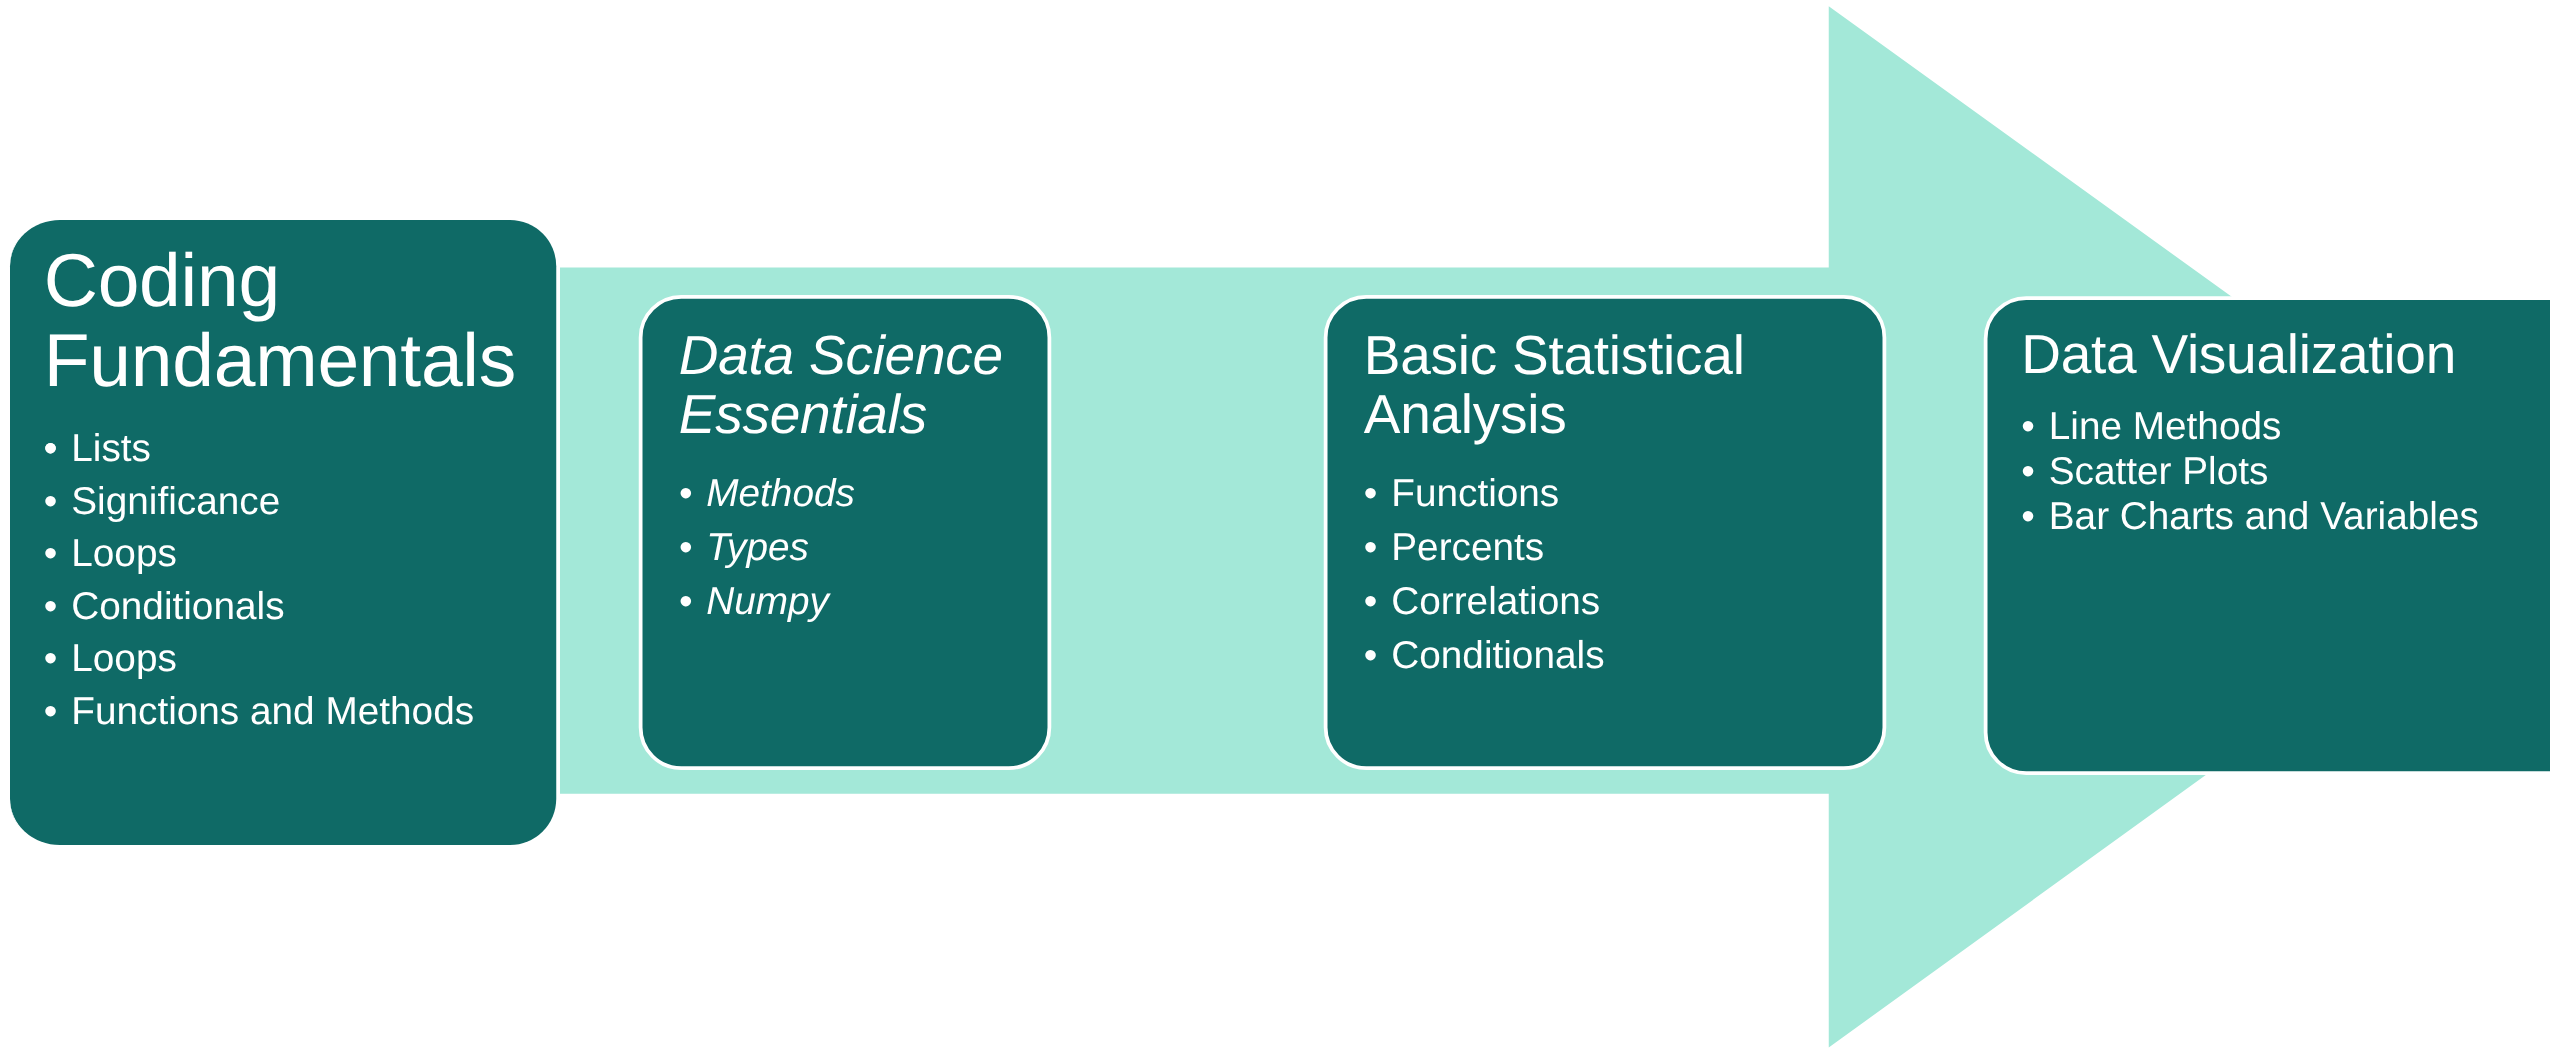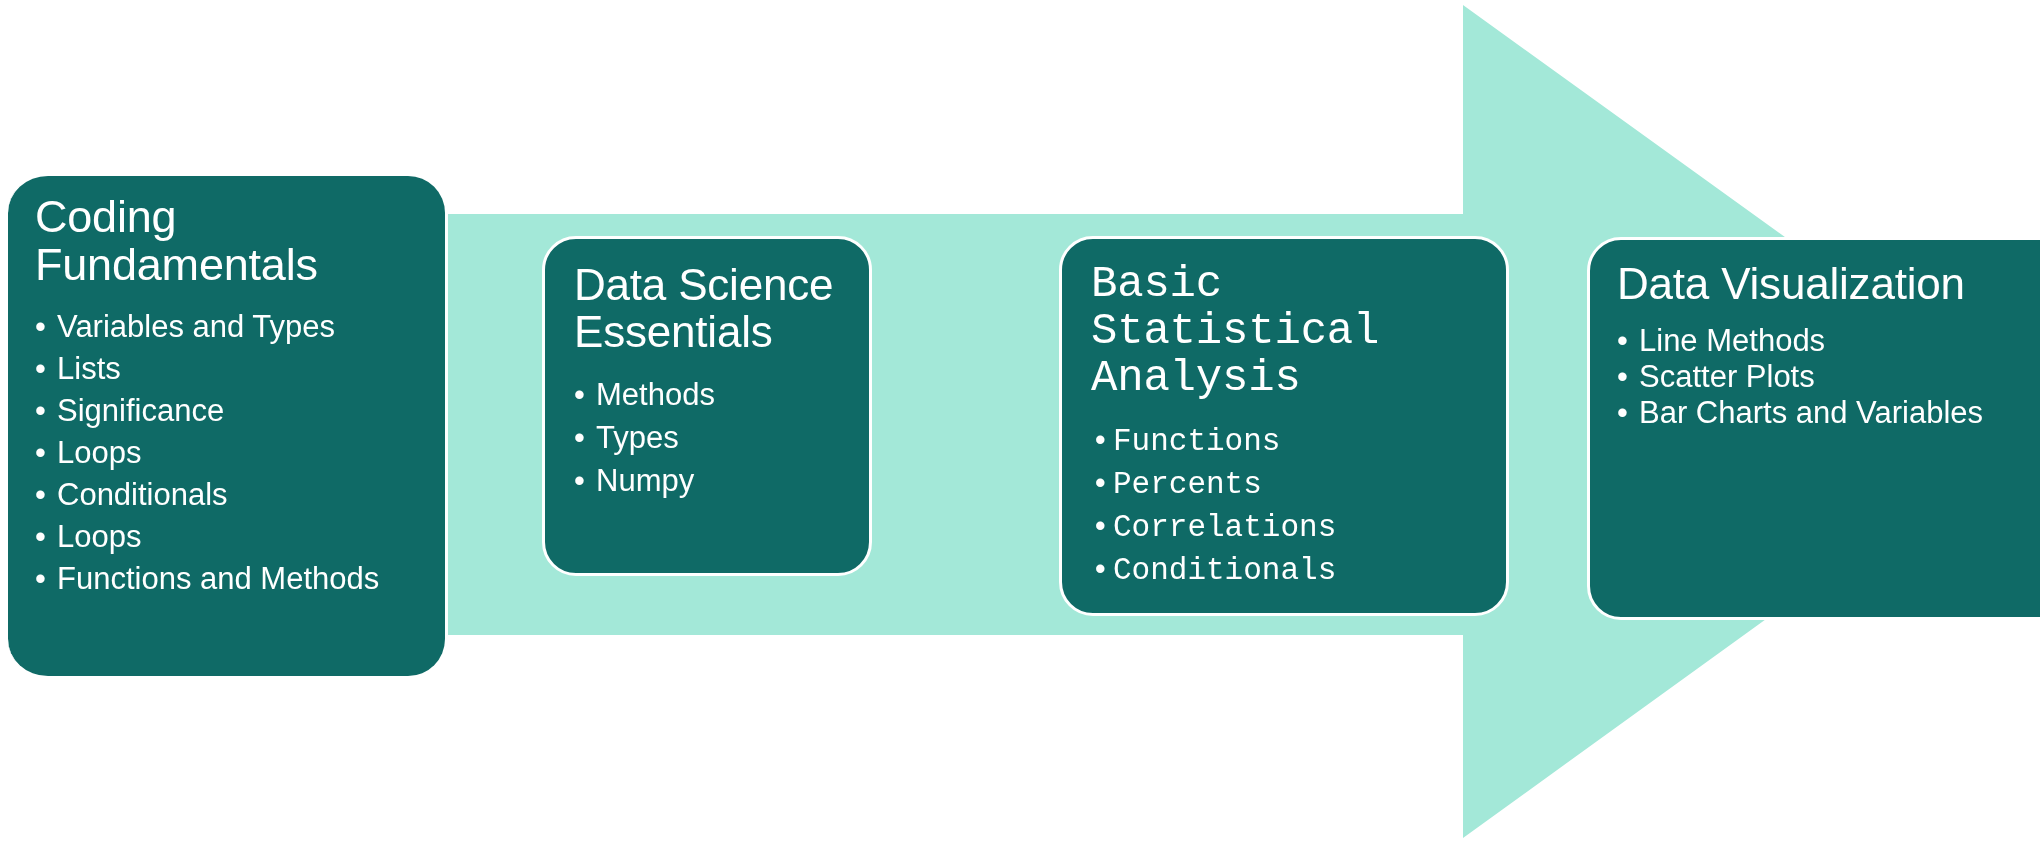--- a/index.html
+++ b/index.html
@@ -86,42 +86,43 @@
   
   #stage-1 {
     left: 8px;
     top: 173px;
     width: 440px;
     height: 506px;
     border-radius: 40px;
     border-left: none;
   }
   #stage-1 .stage-inner { padding: 17px 18px 0 27px; }
-  #stage-1 .stage-title { font-size: 45px; }
+  #stage-1 .stage-title { font-size: 60px; }
   #stage-1 .stage-bullets { margin-top: 22px; }
   #stage-1 .stage-bullets li { margin-bottom: 10px; }
 
   
   #stage-2 {
-    left: 542px;
+    left: 511px;
     top: 236px;
     width: 330px;
-    height: 340px;
+    height: 380px;
+    font-style: italic;
   }
   #stage-2 .stage-inner { padding: 22px 14px 0 29px; }
   #stage-2 .stage-bullets { margin-top: 24px; }
 
   
   #stage-3 {
     left: 1059px;
     top: 236px;
     width: 450px;
     height: 380px;
   }
-  #stage-3 .stage-inner { padding: 22px 14px 0 29px; font-family: Liberation Mono, monospace; }
+  #stage-3 .stage-inner { padding: 22px 14px 0 29px; }
   #stage-3 .stage-bullets { margin-top: 24px; }
 
   
   #stage-4 {
     left: 1587px;
     top: 237px;
     width: 500px;
     height: 383px;
   }
   #stage-4 .stage-inner { padding: 20px 14px 0 27px; }
@@ -135,21 +136,21 @@
 
   <svg class="arrow-layer" viewBox="0 0 2040 850" width="2040" height="850" xmlns="http://www.w3.org/2000/svg" aria-hidden="true">
     <polygon points="180,214 1463,214 1463,5 2040,421 1463,838 1463,635 180,635" fill="#a3e8d8"></polygon>
   </svg>
 
   <div class="stage" id="stage-1">
     <div class="stage-inner">
       <div class="stage-title">Coding
 Fundamentals</div>
       <ul class="stage-bullets">
-        <li><span class="bullet-dot">•</span><span>Variables and Types</span></li>
+        <li><span class="bullet-dot">•</span></li>
         <li><span class="bullet-dot">•</span><span>Lists</span></li>
         <li><span class="bullet-dot">•</span><span>Significance</span></li>
         <li><span class="bullet-dot">•</span><span>Loops</span></li>
         <li><span class="bullet-dot">•</span><span>Conditionals</span></li>
         <li><span class="bullet-dot">•</span><span>Loops</span></li>
         <li><span class="bullet-dot">•</span><span>Functions and Methods</span></li>
       </ul>
     </div>
   </div>
 

